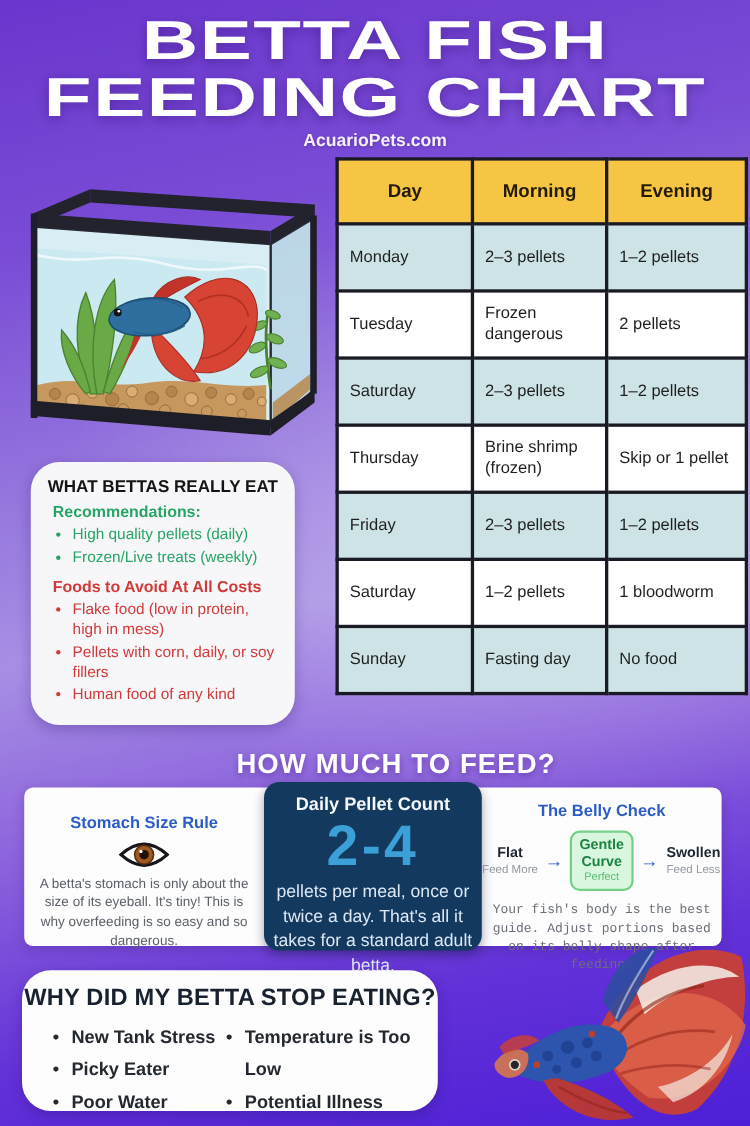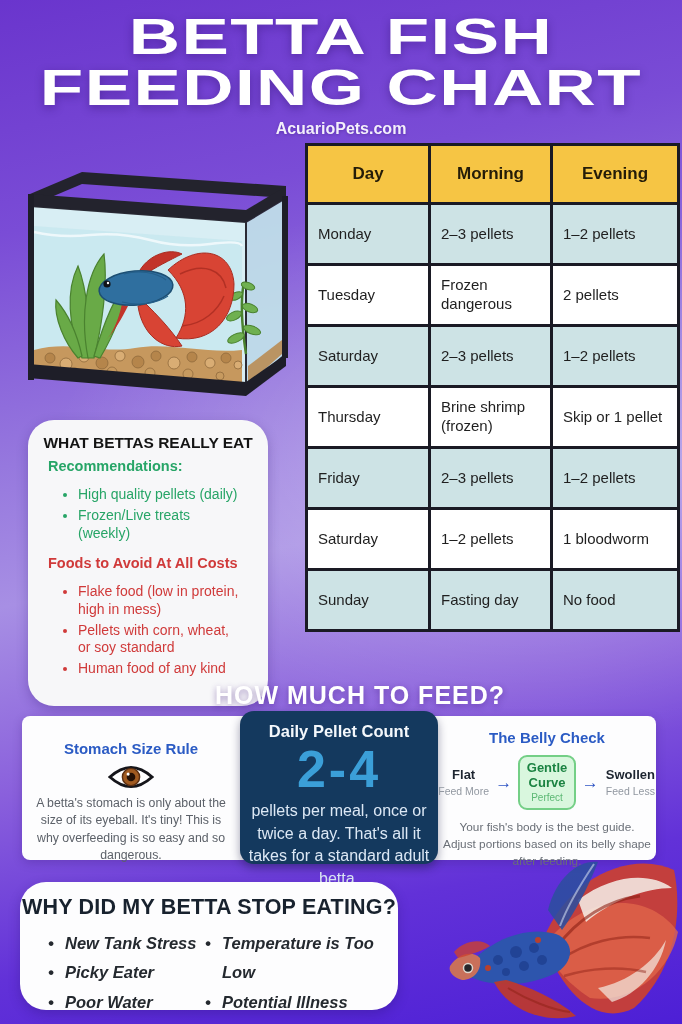--- a/index.html
+++ b/index.html
@@ -43,21 +43,21 @@
   
   .eat-box{
     position:absolute; left:28px; top:420px; width:240px; box-sizing:border-box;
     background:#f7f7f9; border-radius:26px; padding:12px 12px 16px 12px;
     box-shadow:0 4px 12px rgba(50,20,110,.28);
   }
   .eat-box h2{margin:2px 0 6px; font-size:15.5px; font-weight:bold; color:#141414; text-align:center;}
   .eat-sub{font-size:14.5px; font-weight:bold; margin:4px 0 2px 8px;}
   .eat-sub.green{color:#27a567;}
   .eat-sub.red{color:#d03a3a; margin-top:10px;}
-  .eat-box ul{margin:12px; padding-left:26px;}
+  .eat-box ul{margin:0; padding-left:26px;}
   .eat-box li{font-size:14px; line-height:1.28; margin:3px 0;}
   .eat-box ul.green li{color:#27a567;}
   .eat-box ul.red li{color:#d03a3a;}
 
   
   .how-much-title{
     position:absolute; top:681px; left:0; right:0; margin:0; text-align:center;
     font-size:25px; font-weight:bold; color:#ffffff; letter-spacing:1px;
     text-shadow:0 2px 6px rgba(60,20,125,.45);
     padding-left:38px;
@@ -80,35 +80,35 @@
   .card2 .card-body{color:#dce8f5; padding:0 2px; font-size:16px;}
   .card3{left:438px; top:716px; width:218px; height:144px; padding-top:13px;}
   .belly-row{display:flex; align-items:center; justify-content:center; gap:6px; margin-top:9px;}
   .belly-state{width:56px;}
   .b-label{font-size:13px; font-weight:bold; color:#1d2530; line-height:1.12;}
   .b-sub{font-size:10.5px; color:#9298a1; line-height:1.2; margin-top:2px;}
   .belly-arrow{color:#2f55c4; font-size:17px; font-weight:bold;}
   .belly-good{width:62px; background:#d9f7de; border:2px solid #74cf86; border-radius:9px; padding:4px 2px; box-sizing:border-box;}
   .belly-good .b-label{color:#1b8342;}
   .belly-good .b-sub{color:#5cb874; font-size:10px;}
-  .card3 .card-body{margin-top:9px; font-size:11.8px; color:#6a6f77; padding:0 4px;}
+  .card3 .card-body{margin-top:9px; font-size:11.8px; color:#6a6f77; padding:0 4px;font-family:Liberation Mono, monospace;}
 
   
   .why-box{
     position:absolute; left:20px; top:882px; width:378px; height:128px; box-sizing:border-box;
     background:#fdfdfe; border-radius:26px; padding-top:11px;
     box-shadow:0 4px 12px rgba(40,15,110,.3);
   }
   .why-box h2{margin:2px 0 9px; text-align:center; font-size:21.5px; font-weight:bold; color:#18222e; letter-spacing:.2px;}
   .why-cols{display:flex; padding-left:28px;}
   .why-cols ul{list-style:none; margin:0; padding:0;}
   .why-col1{width:168px;}
   .why-cols li{
     position:relative; padding-left:17px; font-size:16.5px; font-weight:600;
-    color:#24292f; line-height:1.78;font-style:italic;
+    color:#24292f; line-height:1.78;
   }
   .why-cols li::before{content:"•"; position:absolute; left:0; top:0;}
 
   svg.betta-bottom{position:absolute; left:428px; top:848px;}
 </style>
 </head>
 <body>
 
 <div class="page">
 
@@ -245,21 +245,21 @@
   <section class="eat-box">
     <h2>WHAT BETTAS REALLY EAT</h2>
     <div class="eat-sub green">Recommendations:</div>
     <ul class="green">
       <li>High quality pellets (daily)</li>
       <li>Frozen/Live treats (weekly)</li>
     </ul>
     <div class="eat-sub red">Foods to Avoid At All Costs</div>
     <ul class="red">
       <li>Flake food (low in protein, high in mess)</li>
-      <li>Pellets with corn, wheat, or soy standard</li>
+      <li>Pellets with corn, daily, or soy fillers</li>
       <li>Human food of any kind</li>
     </ul>
   </section>
 
   <h2 class="how-much-title">HOW MUCH TO FEED?</h2>
   <div class="strip-white"></div>
 
   <div class="card card1">
     <h3 class="card-title">Stomach Size Rule</h3>
     <svg width="46" height="28" viewBox="0 0 48 28">

